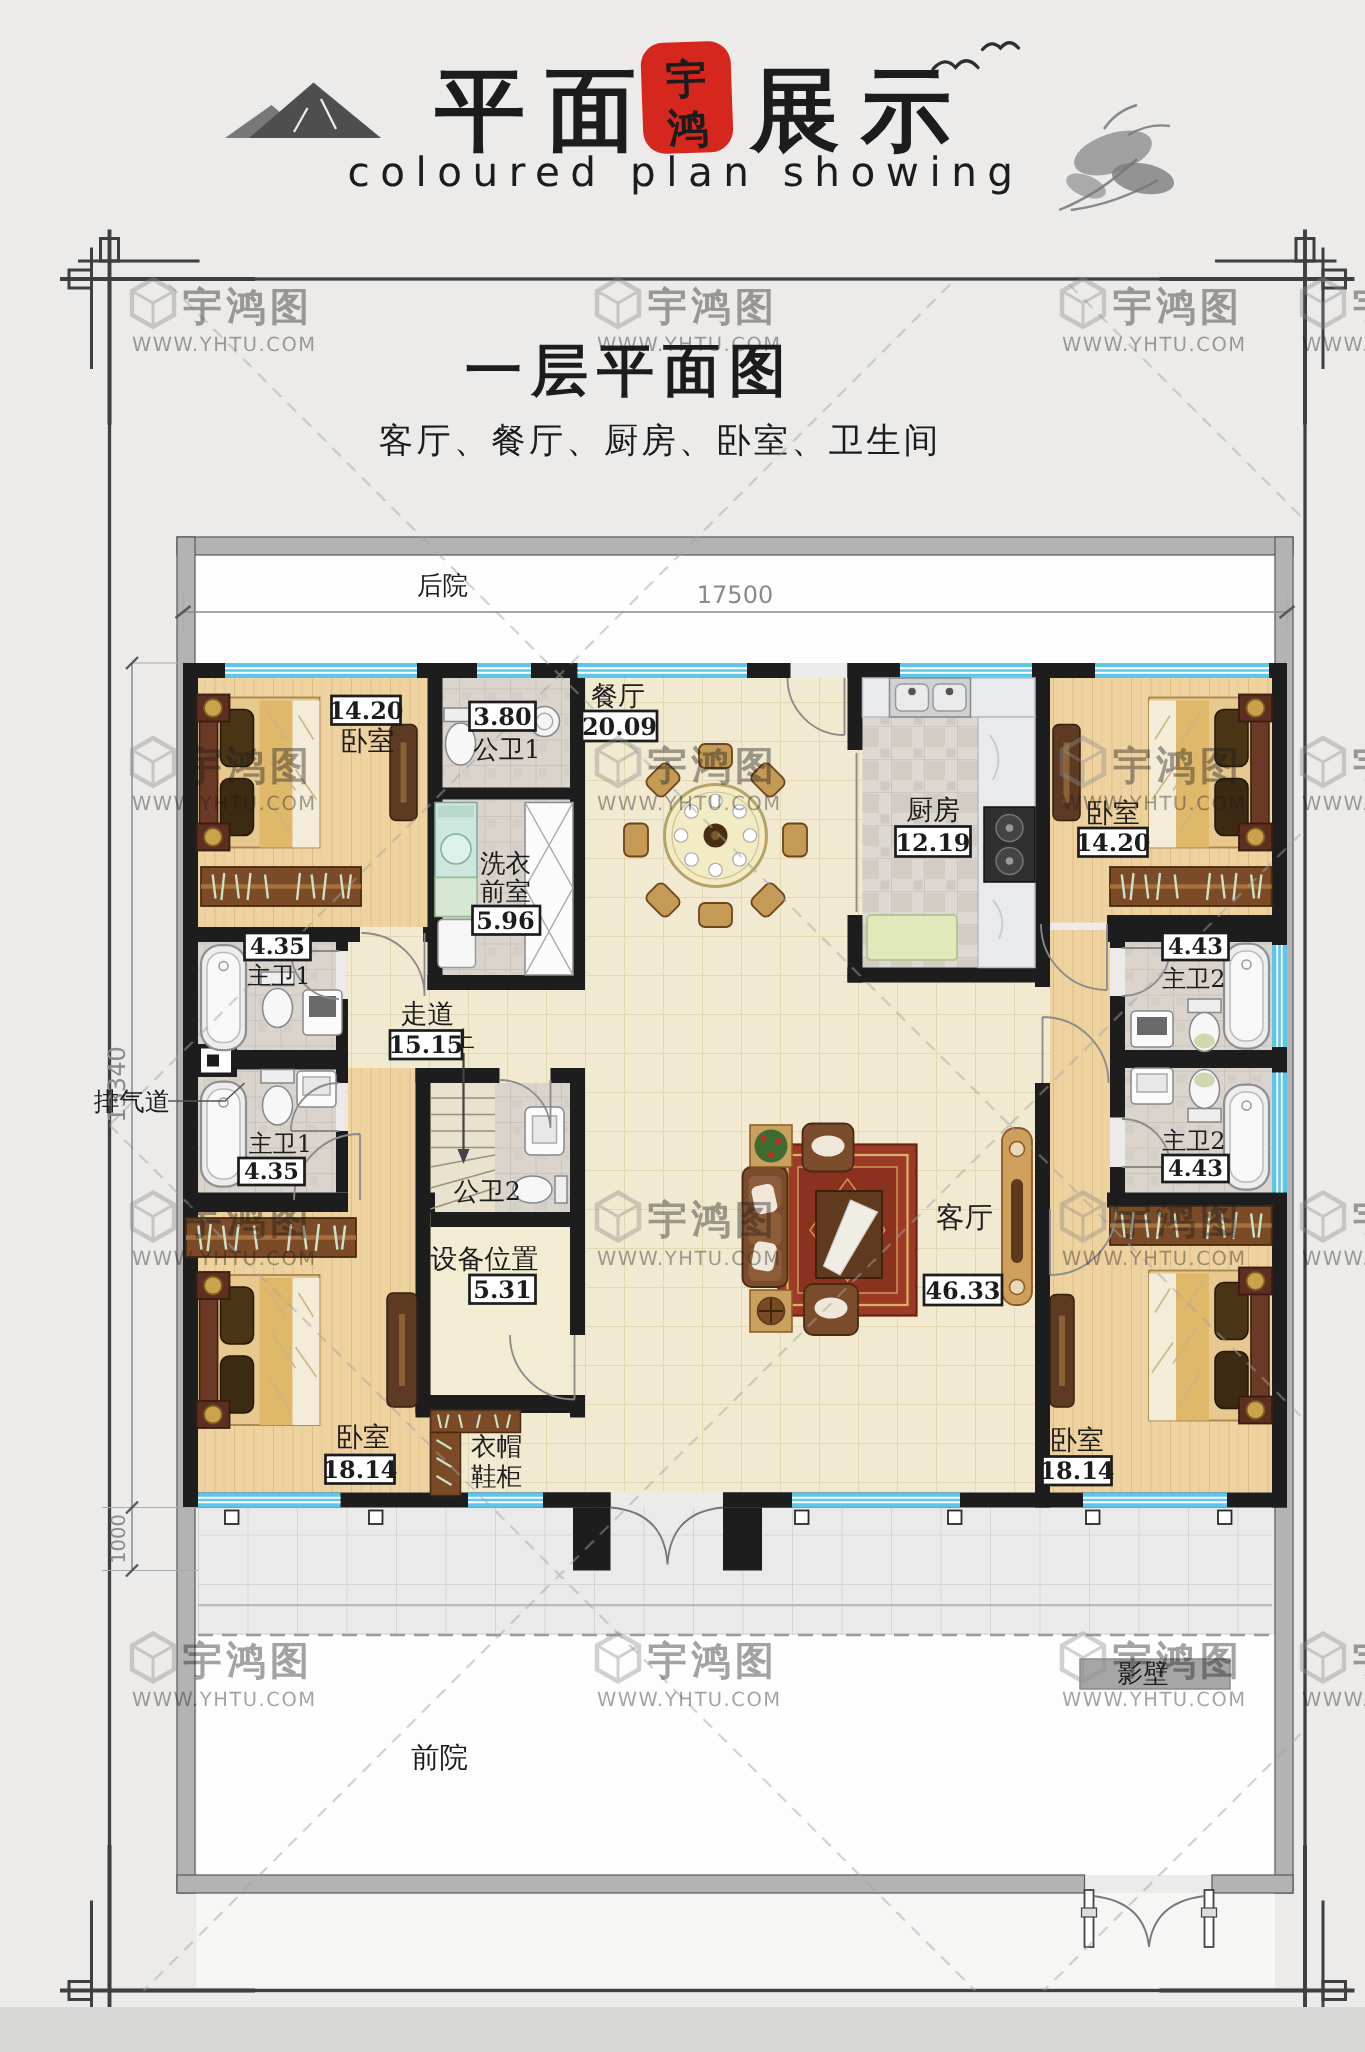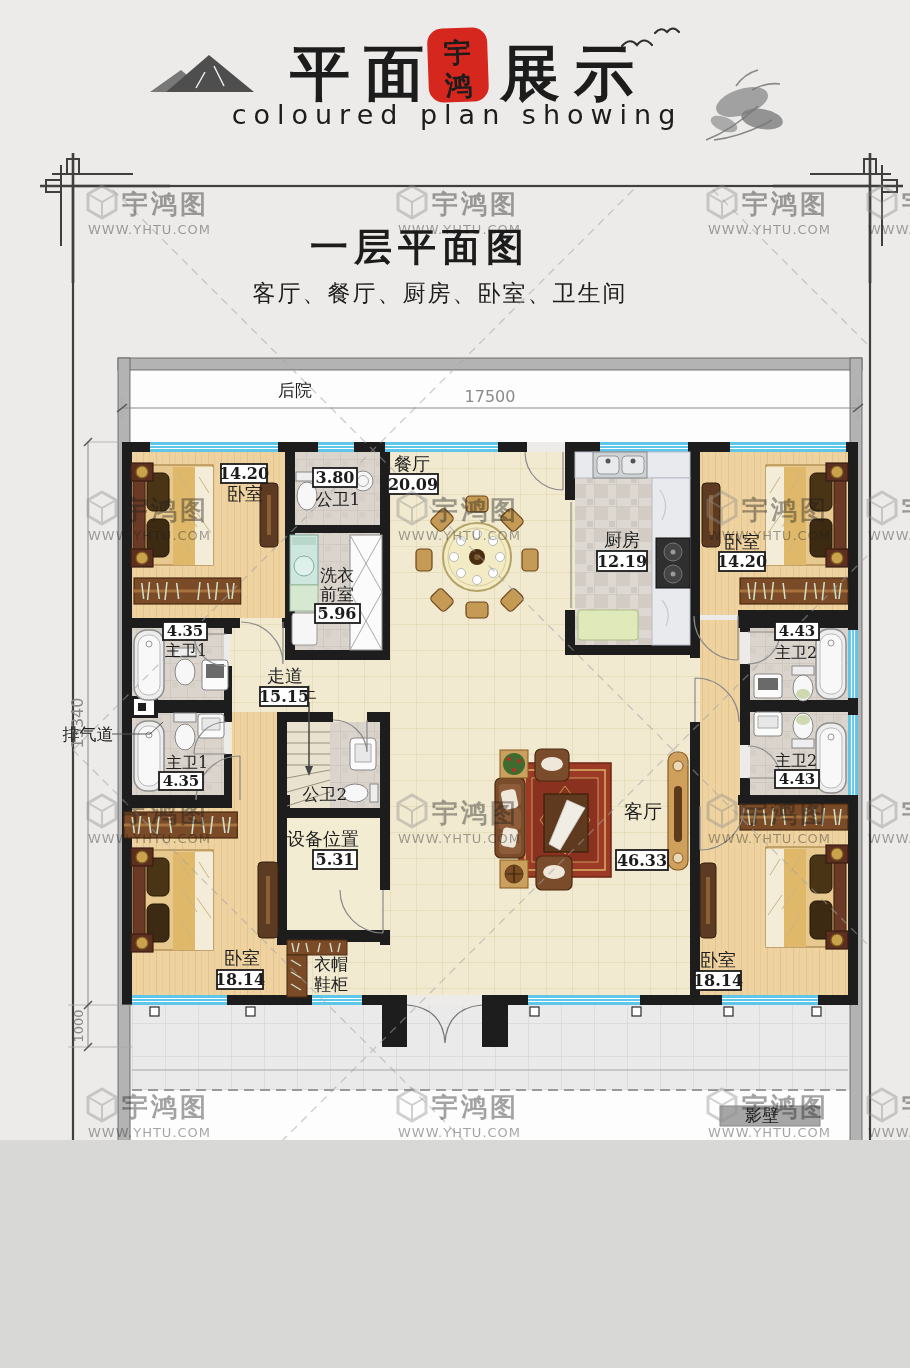--- a/index.html
+++ b/index.html
@@ -1,16 +1,16 @@
 <!DOCTYPE html>
 <html><head>
 <meta charset="utf-8">
 <style>
   html,body{margin:0;padding:0;background:#d8d8d6;}
-  .stage{position:relative;width:910px;height:1140px;background:#ecebe9;overflow:hidden;
+  .stage{position:relative;width:910px;height:1338px;background:#ecebe9;overflow:hidden;
          font-family:"DejaVu Serif","Liberation Serif",serif;}
   svg text{font-family:"DejaVu Serif","Liberation Serif",serif;fill:#1c1c1c;}
   svg text.dimtxt{font-family:"DejaVu Sans","Liberation Sans",sans-serif;fill:#8a8a8a;}
   svg text.entxt{font-family:"DejaVu Sans","Liberation Sans",sans-serif;}
   svg text.wmtxt{font-family:"DejaVu Sans","Liberation Sans",sans-serif;}
 </style>
 </head>
 <body>
 
 <div class="stage">

